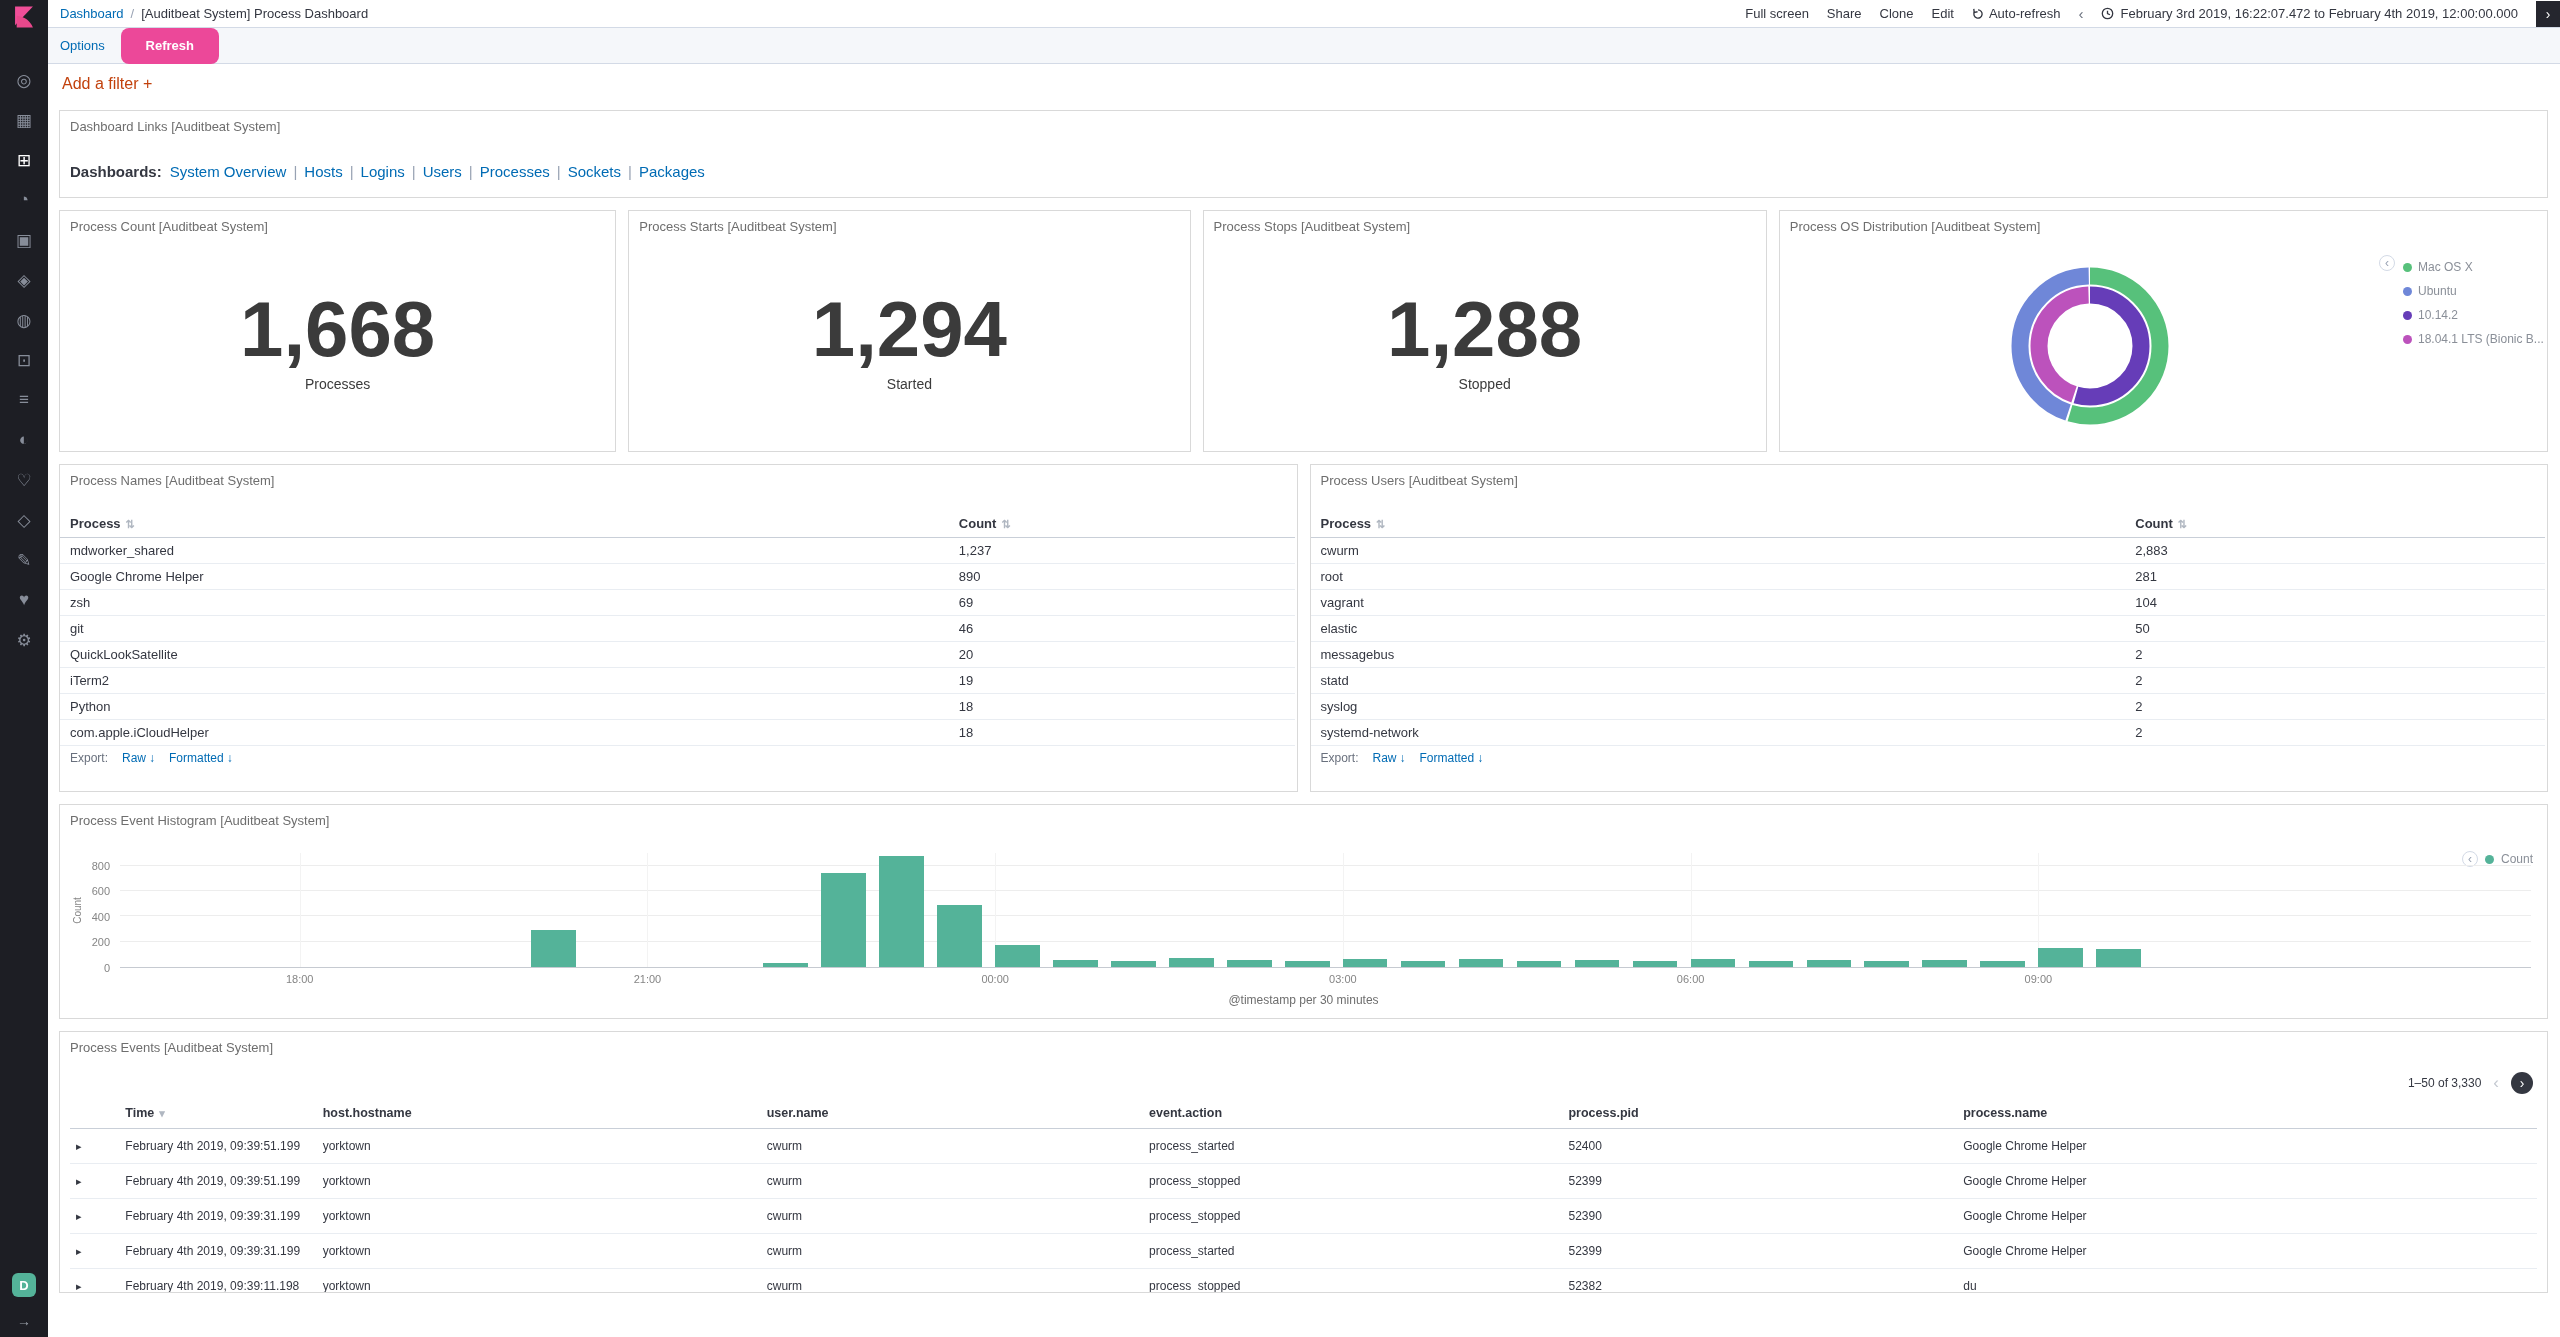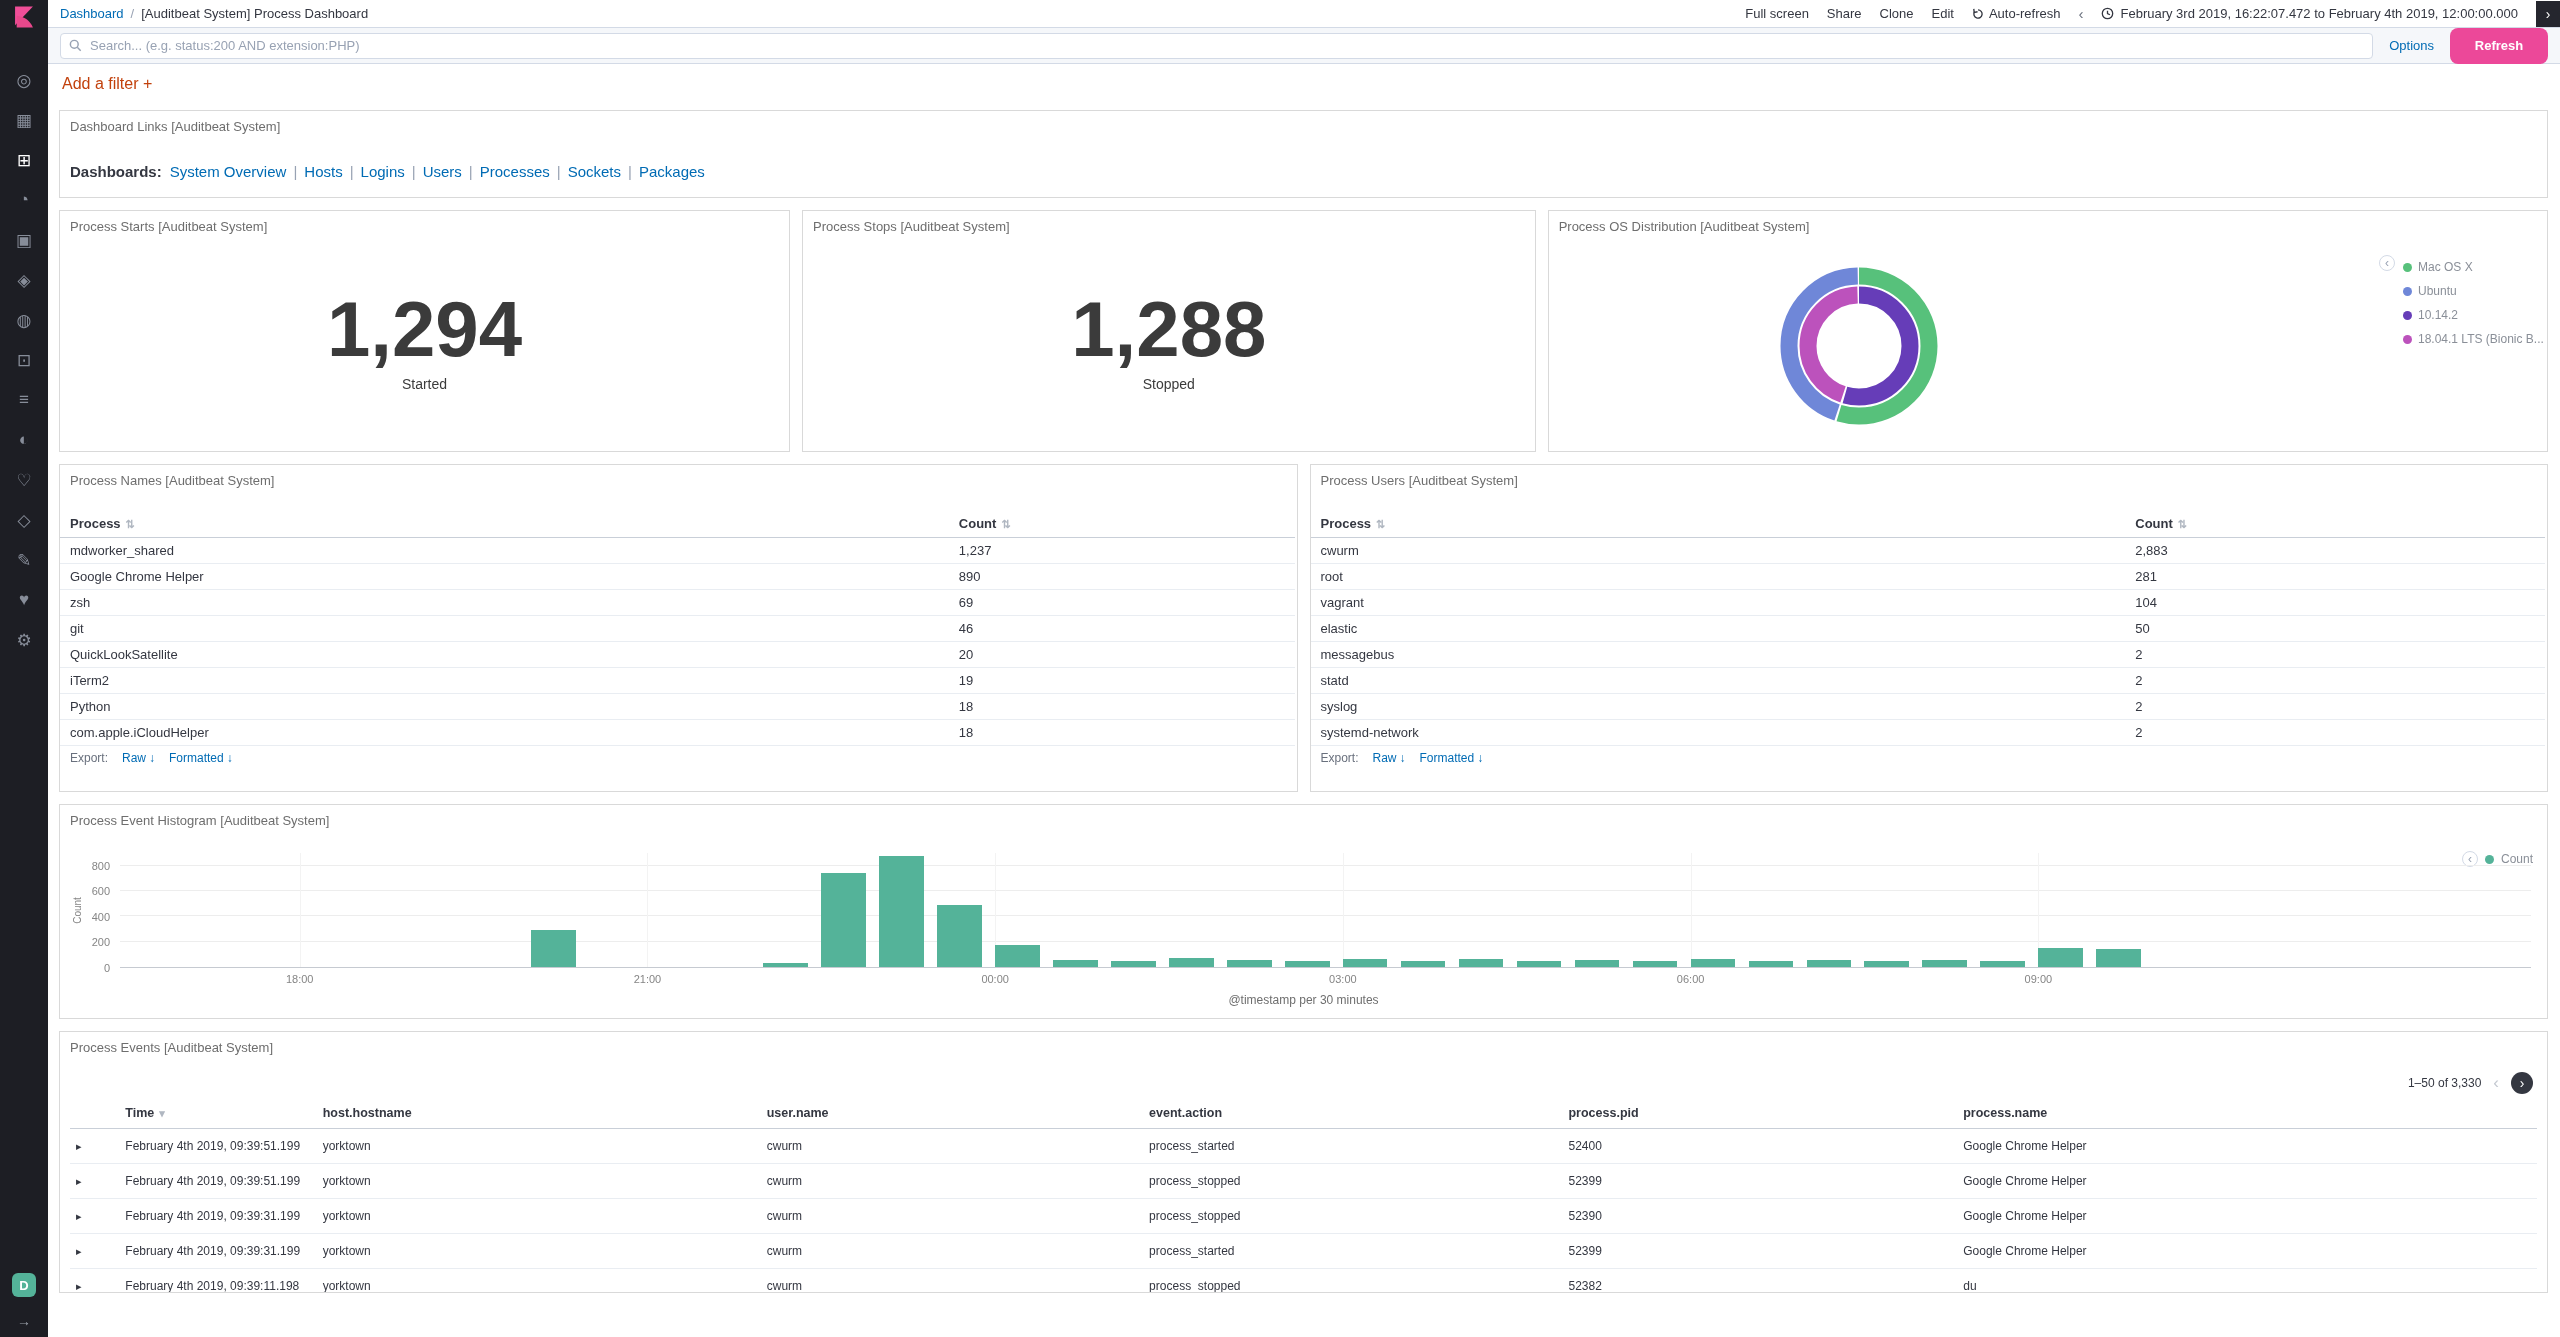--- a/index.html
+++ b/index.html
@@ -178,47 +178,47 @@
           <circle cx="8" cy="8" r="6.4" fill="none" stroke="#343741" stroke-width="1.6"></circle>
           <path d="M8 4.5 V8 L11 9.6" fill="none" stroke="#343741" stroke-width="1.6"></path>
         </svg>
         <span>February 3rd 2019, 16:22:07.472 to February 4th 2019, 12:00:00.000</span>
       </span>
       <span class="time-forward">›</span>
     </div>
   </header>
 
   <div class="querybar">
-    <div class="search-box">
-      <svg width="13" height="13" viewBox="0 0 16 16">
-        <circle cx="6.5" cy="6.5" r="4.8" fill="none" stroke="#98A2B3" stroke-width="1.8"></circle>
-        <path d="M10.2 10.2 L14.4 14.4" stroke="#98A2B3" stroke-width="1.8"></path>
-      </svg>
-      <input type="text" value="" placeholder="Search... (e.g. status:200 AND extension:PHP)" style="">
-    </div>
     <a class="options-link">Options</a>
     <button class="refresh-btn">Refresh</button>
   </div>
 
   <div class="filterbar">
     <a class="add-filter">Add a filter +</a>
   </div>
 
   <div class="grid">
 
     <div class="row row1">
       <div class="panel p-full">
         <div class="panel-title">Dashboard Links [Auditbeat System]</div>
         <div class="links-content">
           <span class="links-label">Dashboards:</span><span id="dash-links"><a class="dash-link">System Overview</a><span class="link-sep">|</span><a class="dash-link">Hosts</a><span class="link-sep">|</span><a class="dash-link">Logins</a><span class="link-sep">|</span><a class="dash-link">Users</a><span class="link-sep">|</span><a class="dash-link">Processes</a><span class="link-sep">|</span><a class="dash-link">Sockets</a><span class="link-sep">|</span><a class="dash-link">Packages</a></span>
         </div>
       </div>
     </div>
 
     <div class="row row2">
+      <div class="panel metric-panel p-flex1">
+        <div class="panel-title">Process Count [Auditbeat System]</div>
+        <div class="metric-body">
+          <div class="metric-value">1,668</div>
+          <div class="metric-label">Processes</div>
+        </div>
+      </div>
       <div class="panel metric-panel p-flex2">
         <div class="panel-title">Process Starts [Auditbeat System]</div>
         <div class="metric-body">
           <div class="metric-value">1,294</div>
           <div class="metric-label">Started</div>
         </div>
       </div>
       <div class="panel metric-panel p-flex3">
         <div class="panel-title">Process Stops [Auditbeat System]</div>
         <div class="metric-body">

